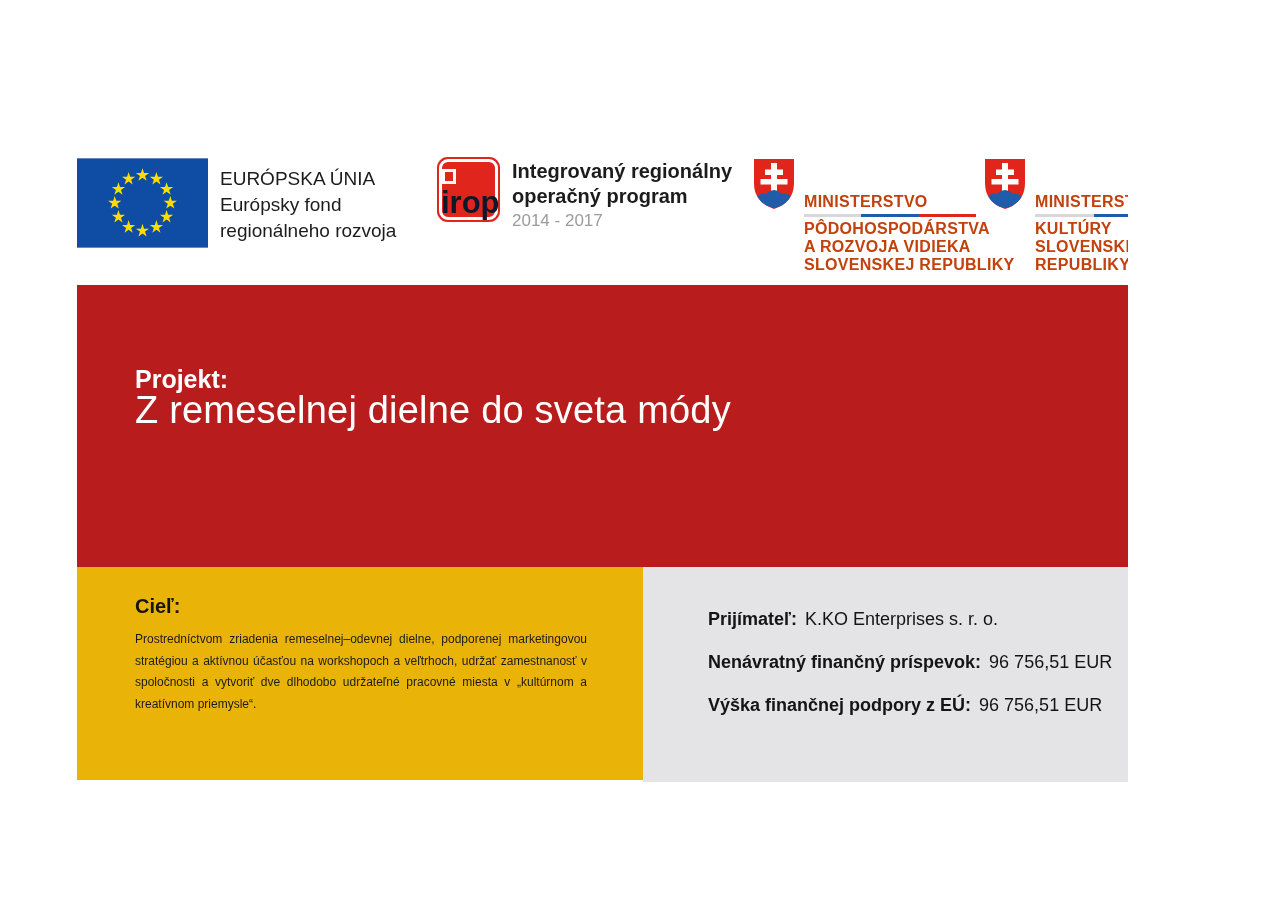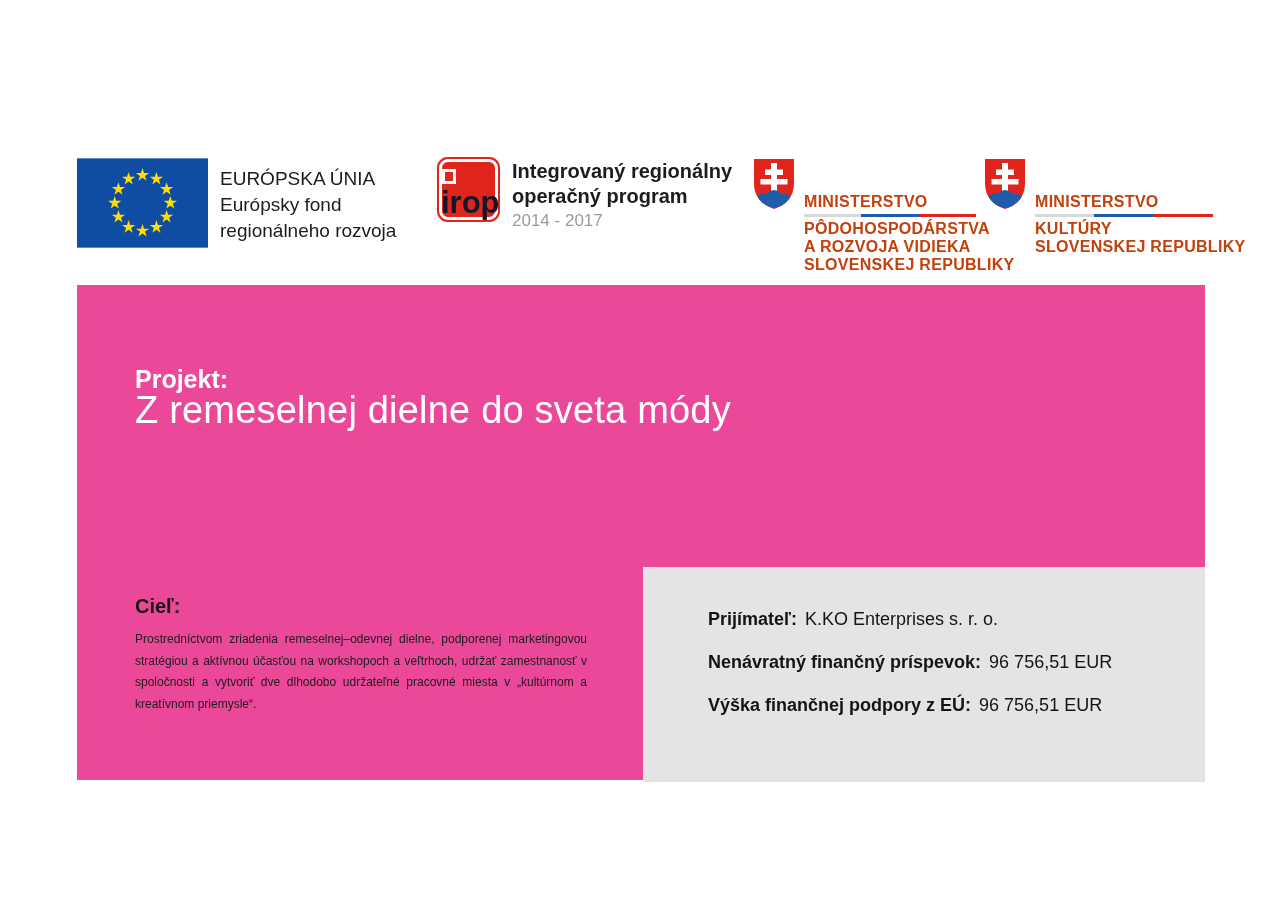--- a/index.html
+++ b/index.html
@@ -1,17 +1,17 @@
 <!DOCTYPE html>
 <html><head>
 <meta charset="utf-8">
 <style>
   html,body { margin:0; padding:0; background:#ffffff; }
   .poster {
-    position:relative; width:1280px; height:905px; background:#ffffff;
+    position:relative; width:1128px; height:905px; background:#ffffff;
     font-family:"Liberation Sans", sans-serif; overflow:hidden;
   }
 
   
   .eu-flag { position:absolute; left:77px; top:158px; width:131px; height:90px; }
   .eu-text {
     position:absolute; left:220px; top:166px;
     font-size:19px; line-height:26px; color:#1c1c1c; font-weight:400;
   }
 
@@ -156,26 +156,26 @@
       <div class="tricolor">
           <span class="w"></span>
           <span class="b"></span>
           <span class="r"></span>
         </div>
       <div>KULTÚRY</div>
       <div>SLOVENSKEJ REPUBLIKY</div>
     </div>
   </div>
 
-  <div class="banner" style="background:#ec4899">
+  <div class="banner" style="background:#b91c1c">
     <div class="banner-label">Projekt:</div>
     <div class="banner-title">Z remeselnej dielne do sveta módy</div>
   </div>
 
-  <div class="goal" style="background:#ec4899">
+  <div class="goal" style="background:#eab308">
     <div class="goal-heading">Cieľ:</div>
     <div class="goal-body">Prostredníctvom zriadenia remeselnej–odevnej dielne, podporenej marketingovou stratégiou a aktívnou účasťou na workshopoch a veľtrhoch, udržať zamestnanosť v spoločnosti a vytvoriť dve dlhodobo udržateľné pracovné miesta v „kultúrnom a kreatívnom priemysle“.</div>
   </div>
 
   <div class="details" style="background:#E4E4E6">
     <div class="detail-row row-0">
       <span class="lbl">Prijímateľ:</span><span class="val">K.KO Enterprises s. r. o.</span>
     </div>
     <div class="detail-row row-1">
       <span class="lbl">Nenávratný finančný príspevok:</span><span class="val">96 756,51 EUR</span>

